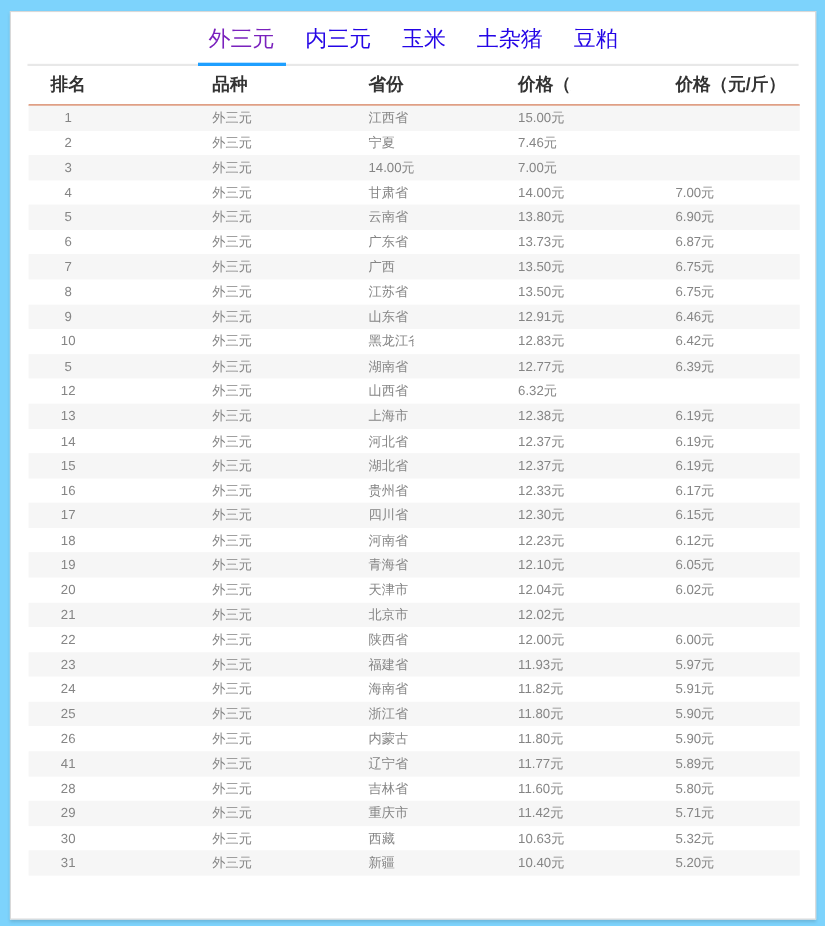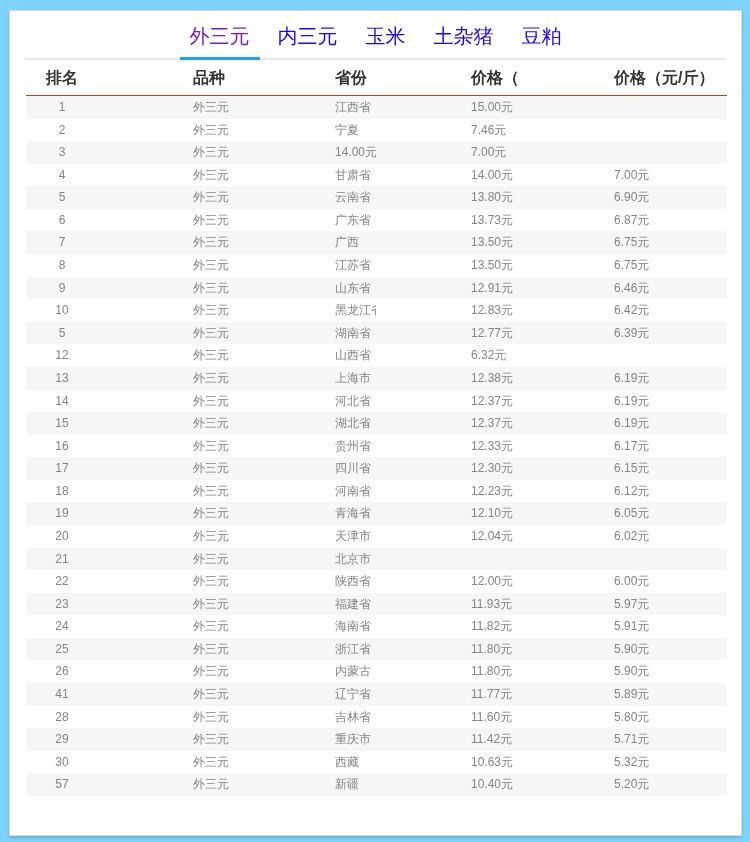--- a/index.html
+++ b/index.html
@@ -247,20 +247,21 @@
             <div class="td c0">20</div>
             <div class="td c1">外三元</div>
             <div class="td c2">天津市</div>
             <div class="td c3">12.04元</div>
             <div class="td c4">6.02元</div>
           </div>
           <div class="tr">
             <div class="td c0">21</div>
             <div class="td c1">外三元</div>
             <div class="td c2">北京市</div>
+            <div class="td c3">12.02元</div>
           </div>
           <div class="tr">
             <div class="td c0">22</div>
             <div class="td c1">外三元</div>
             <div class="td c2">陕西省</div>
             <div class="td c3">12.00元</div>
             <div class="td c4">6.00元</div>
           </div>
           <div class="tr">
             <div class="td c0">23</div>
@@ -312,21 +313,21 @@
             <div class="td c4">5.71元</div>
           </div>
           <div class="tr">
             <div class="td c0">30</div>
             <div class="td c1">外三元</div>
             <div class="td c2">西藏</div>
             <div class="td c3">10.63元</div>
             <div class="td c4">5.32元</div>
           </div>
           <div class="tr">
-            <div class="td c0">57</div>
+            <div class="td c0">31</div>
             <div class="td c1">外三元</div>
             <div class="td c2">新疆</div>
             <div class="td c3">10.40元</div>
             <div class="td c4">5.20元</div>
           </div>
         </div>
     </div>
 
   </div>
 </div>

